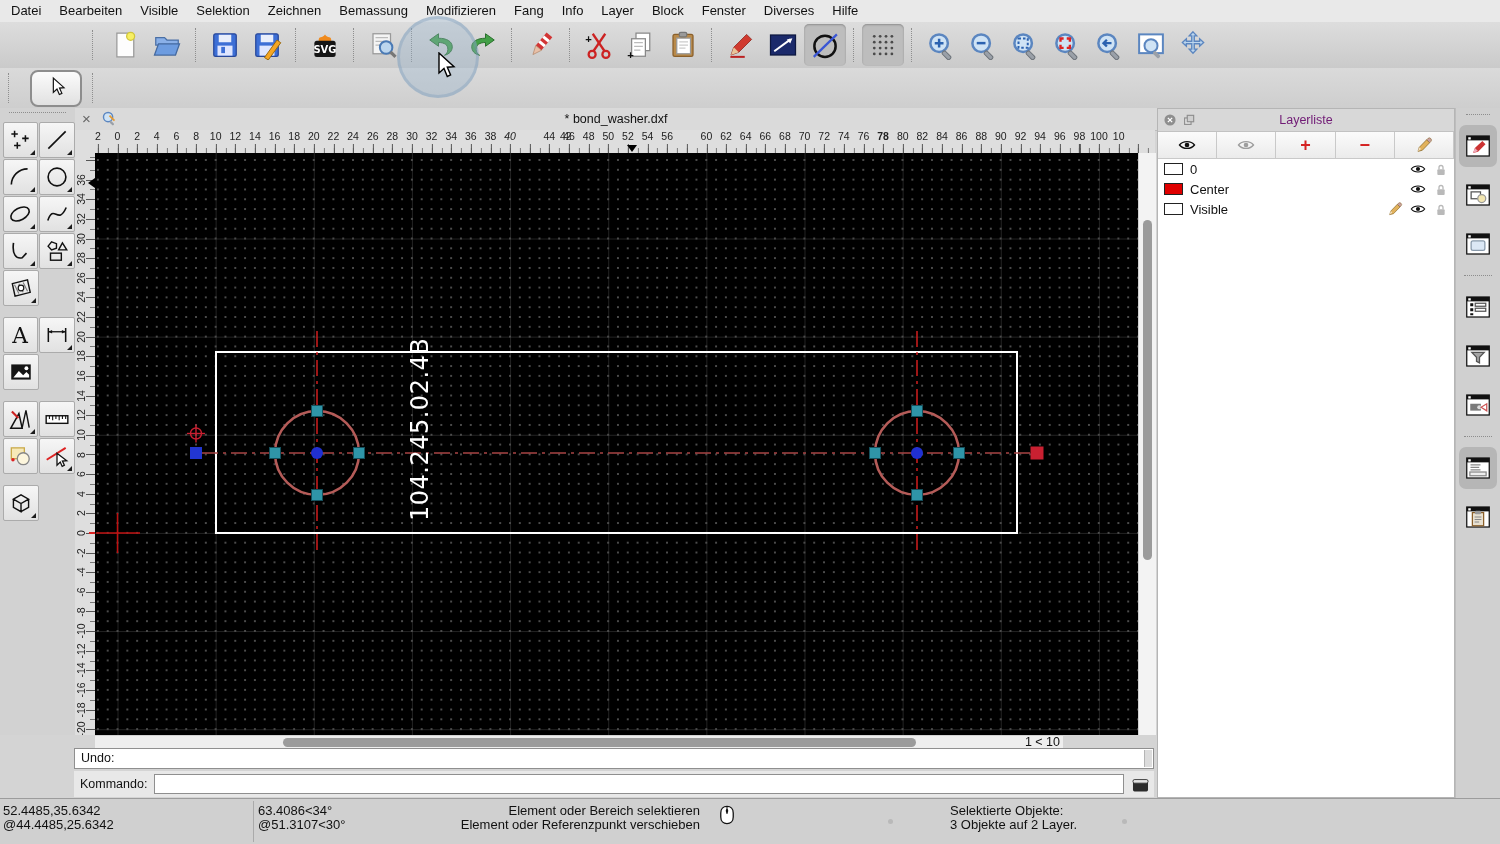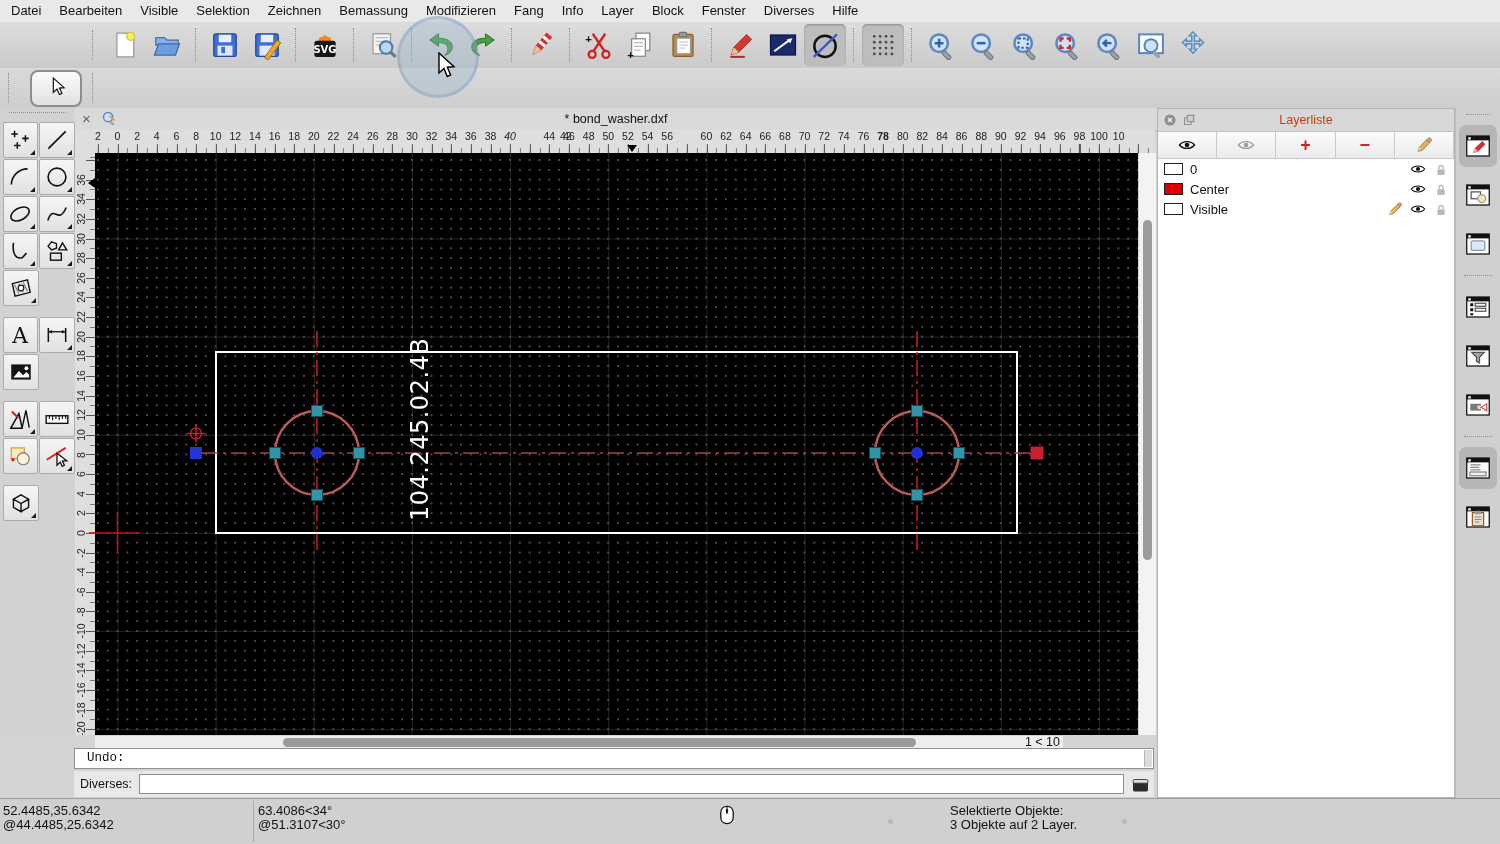--- a/index.html
+++ b/index.html
@@ -70,40 +70,40 @@
   #vscroll{position:absolute;left:1138px;top:153px;width:17px;height:582px;background:#f3f3f3;border-left:1px solid #d2d2d2;}
   #vscroll .thumb{position:absolute;left:4px;top:67px;width:9px;height:340px;background:#9b9b9b;border-radius:5px;}
   #scrollrow{position:absolute;left:95px;top:735px;width:968px;height:13px;background:#eeeeee;border-top:1px solid #d2d2d2;}
   #hscroll{position:absolute;left:0;top:0;width:1014px;height:13px;}
   #hscroll .thumb{position:absolute;left:188px;top:2px;width:633px;height:9px;background:#9b9b9b;border-radius:5px;}
   #zoomind{position:absolute;right:3px;top:0;font-size:12.5px;line-height:13px;color:#111;}
   
   #right-dock{position:absolute;left:1157px;top:108px;width:298px;height:690px;background:#fff;border:1px solid #b5b5b5;box-sizing:border-box;}
   .lp-head{position:relative;height:22px;background:#d8d8d8;border-bottom:1px solid #c2c2c2;}
   .lp-head .hicon{position:absolute;top:4px;width:14px;height:14px;}
-  .lp-title{position:absolute;left:0;right:0;text-align:center;font-size:12.5px;line-height:22px;color:#c2410c;}
+  .lp-title{position:absolute;left:0;right:0;text-align:center;font-size:12.5px;line-height:22px;color:#701a75;}
   .lp-toolbar{display:flex;height:26px;border-bottom:1px solid #c9c9c9;}
   .lp-tbtn{flex:1;display:flex;align-items:center;justify-content:center;
            border-right:1px solid #c9c9c9;background:linear-gradient(#fbfbfb,#ebebeb);}
   .lp-tbtn svg{width:18px;height:18px;}
   .lp-tbtn .pm{font-size:18px;font-weight:bold;color:#d42222;line-height:18px;}
   .lp-row{height:20px;display:flex;align-items:center;padding:0 6px;font-size:13px;color:#111;gap:7px;}
   .swatch{width:17px;height:10px;border:1px solid #222;flex:none;}
   .lp-spacer{flex:1;}
   .lp-row svg{width:16px;height:16px;flex:none;}
   
   #dock-strip{position:absolute;left:1455px;top:108px;width:45px;height:690px;background:#d0d0d0;border-left:1px solid #bdbdbd;box-sizing:border-box;}
   .ds-handle{height:3px;border-top:1px dotted #8d8d8d;margin:6px 10px 2px;}
   .ds-btn{width:38px;height:42px;margin:7px auto 7px;display:flex;align-items:center;justify-content:center;}
   .ds-btn svg{width:30px;height:30px;}
   .ds-btn.pressed{background:#b6b6b6;border-radius:7px;}
   .ds-div{border-top:1px dotted #8d8d8d;margin:10px 8px;}
   
   #undo-row{position:absolute;left:74px;top:748px;width:1080px;height:21px;background:#fff;border:1px solid #8f8f8f;
-            box-sizing:border-box;font-size:12.5px;line-height:19px;padding-left:12px;color:#111;font-family:Liberation Mono, monospace;}
+            box-sizing:border-box;font-size:12.5px;line-height:19px;padding-left:6px;color:#111;}
   #undo-row::after{content:"";position:absolute;right:1px;top:1px;bottom:1px;width:7px;background:#dcdcdc;border-left:1px solid #b5b5b5;}
   #cmd-row{position:absolute;left:74px;top:771px;width:1080px;height:26px;background:#e8e8e8;display:flex;align-items:center;}
   #cmd-row label{font-size:12.5px;color:#111;margin:0 7px 0 6px;white-space:nowrap;}
   #cmd-input{flex:1;height:18px;border:1px solid #8f8f8f;background:#fff;font-size:12px;padding:0 3px;margin-right:7px;}
   .cmd-icon{width:19px;height:16px;margin-right:4px;flex:none;}
   
   #statusbar{position:absolute;left:0;top:798px;width:1500px;height:46px;background:#d0d0d0;border-top:1px solid #9c9c9c;
              box-sizing:border-box;font-size:13px;color:#111;}
   .sb-line{line-height:14px;white-space:nowrap;}
   #sb-coords{position:absolute;left:3px;top:5px;}
@@ -797,37 +797,41 @@
           <path d="M9.3 12h5.4M9.3 14h5.4M9.3 16h3.6" stroke="#888" stroke-width="0.9"></path>
         </svg>
       </div>
     </div>
 
   <div id="undo-row">
     <span>Undo:</span>
   </div>
 
   <div id="cmd-row">
-    <label>Diverses:</label>
+    <label>Kommando:</label>
     <input id="cmd-input" value="" style="">
     <span class="cmd-icon" id="cmd-icon-slot"><svg viewBox="0 0 24 24">
           <rect x="2.5" y="4.5" width="19" height="15" rx="2" fill="#2b2b2b"></rect>
           <rect x="2.5" y="4.5" width="19" height="4.5" rx="2" fill="#e3e3e3" stroke="#2b2b2b"></rect>
         </svg></span>
   </div>
 
   <div id="statusbar">
     <div id="sb-coords">
       <div class="sb-line">52.4485,35.6342</div>
       <div class="sb-line">@44.4485,25.6342</div>
     </div>
     <div id="sb-div"></div>
     <div id="sb-polar">
       <div class="sb-line">63.4086&lt;34°</div>
       <div class="sb-line">@51.3107&lt;30°</div>
+    </div>
+    <div id="sb-hint">
+      <div class="sb-line">Element oder Bereich selektieren</div>
+      <div class="sb-line">Element oder Referenzpunkt verschieben</div>
     </div>
     <span id="sb-mouse"><svg viewBox="0 0 24 24">
           <path d="M12 2.5c4.2 0 6.8 3 6.8 7.2v4.6c0 4.2-2.8 7.2-6.8 7.2s-6.8-3-6.8-7.2V9.7C5.2 5.5 7.8 2.5 12 2.5z" fill="#fff" stroke="#111" stroke-width="1.4"></path>
           <line x1="12" y1="2.5" x2="12" y2="11" stroke="#111" stroke-width="1.2"></line>
           <rect x="10.8" y="5.5" width="2.4" height="4.2" rx="1.2" fill="#111"></rect>
         </svg></span>
     <div id="sb-sel">
       <div class="sb-line">Selektierte Objekte:</div>
       <div class="sb-line">3 Objekte auf 2 Layer.</div>
     </div>

